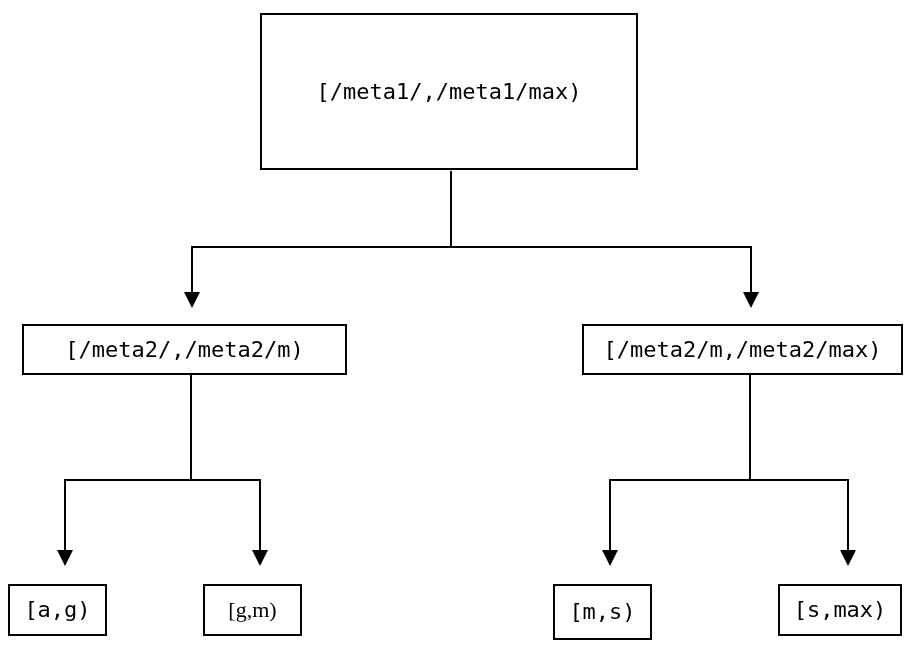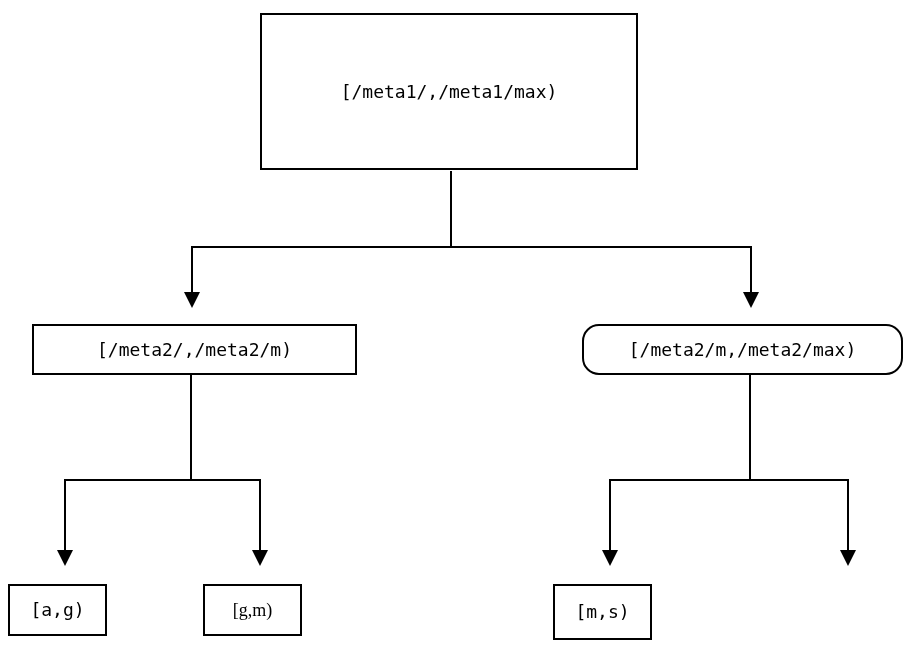--- a/index.html
+++ b/index.html
@@ -34,27 +34,27 @@
   }
   .node {
     position: absolute;
     box-sizing: border-box;
     border: 2px solid #000000;
     background: #ffffff;
     display: flex;
     align-items: center;
     justify-content: center;
     color: #000000;
-    font-size: 18px;
+    font-size: 22px;
     line-height: 1;
     white-space: nowrap;
   }
   .node-root   { left: 260px; top: 13px;  width: 378px; height: 157px; }
-  .node-left   { left: 32px;  top: 324px; width: 325px; height: 51px; }
-  .node-right  { left: 582px; top: 324px; width: 321px; height: 51px; border-radius: 17px; }
+  .node-left   { left: 22px;  top: 324px; width: 325px; height: 51px; }
+  .node-right  { left: 582px; top: 324px; width: 321px; height: 51px; }
   .node-ag     { left: 8px;   top: 584px; width: 99px;  height: 52px; }
   .node-gm     { left: 203px; top: 584px; width: 99px;  height: 52px; font-family: Liberation Serif, serif; }
   .node-ms     { left: 553px; top: 584px; width: 99px;  height: 56px; }
   .node-smax   { left: 778px; top: 584px; width: 124px; height: 52px; }
 </style>
 </head>
 <body>
 
 <div class="canvas">
 
@@ -117,14 +117,17 @@
   </div>
 
   <div class="node node-gm">
     <span>[g,m)</span>
   </div>
 
   <div class="node node-ms">
     <span>[m,s)</span>
   </div>
 
+  <div class="node node-smax">
+    <span>[s,max)</span>
+  </div>
 
 </div>
 
 </body></html>

